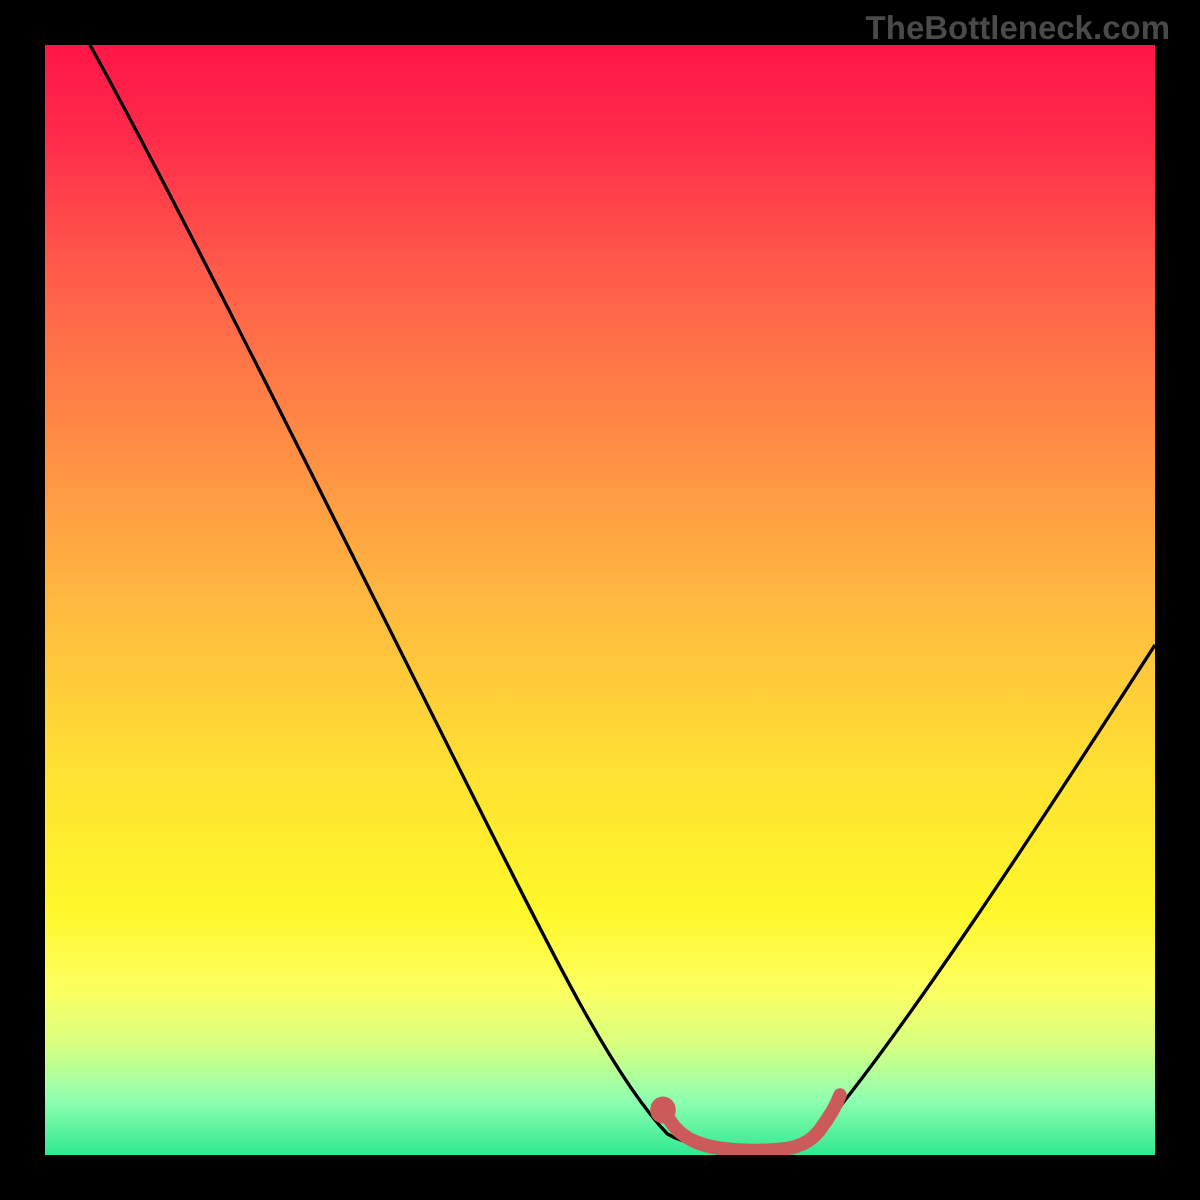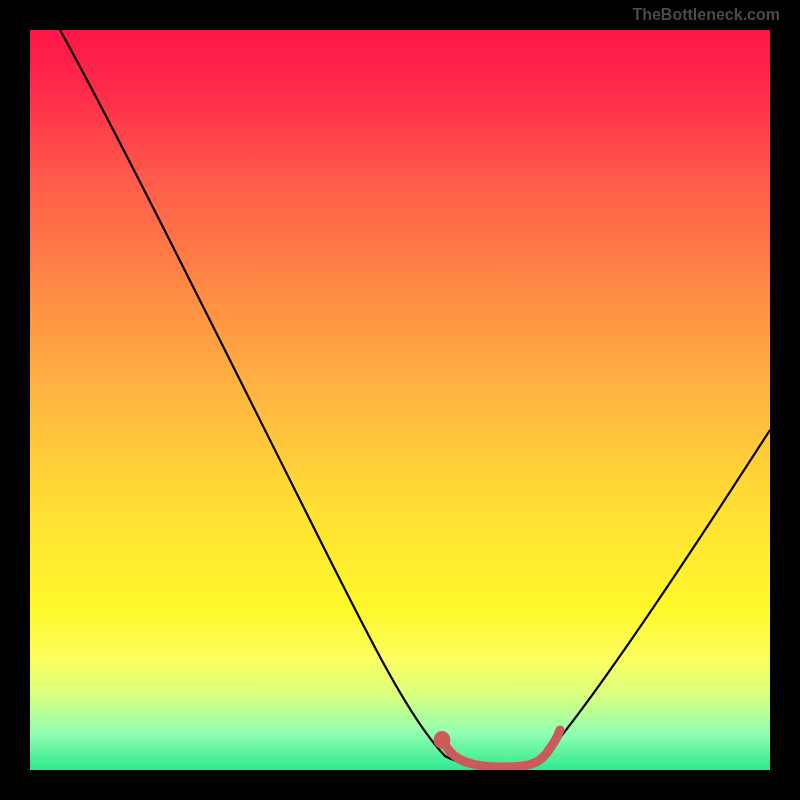--- a/index.html
+++ b/index.html
@@ -9,21 +9,21 @@
     background: #000;
     position: relative;
     font-family: Arial, sans-serif;
     overflow: hidden;
   }
   .watermark {
     position: absolute;
     top: 6px;
     right: 20px;
     color: #4a4a4a;
-    font-size: 16px;
+    font-size: 22px;
     font-weight: bold;
     z-index: 10;
   }
   .plot-area {
     position: absolute;
     left: 30px;
     top: 30px;
     width: 740px;
     height: 740px;
     overflow: hidden;

